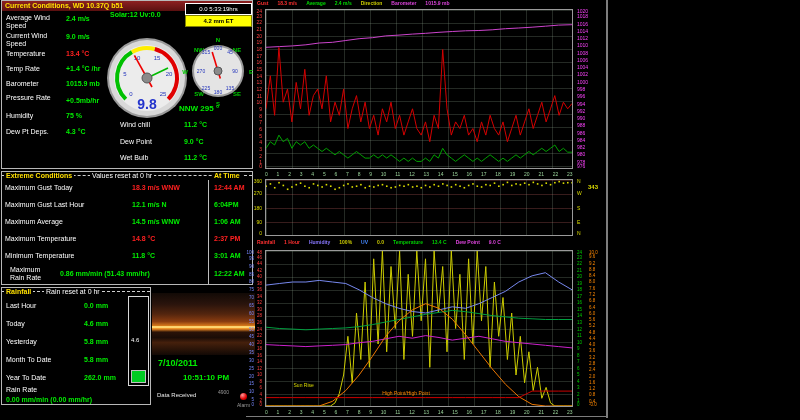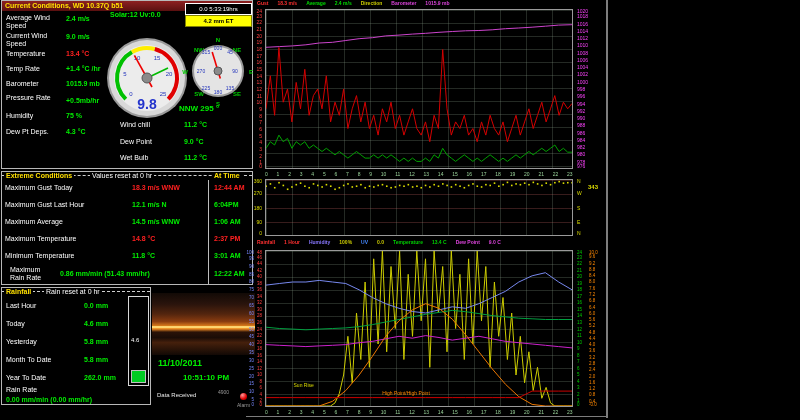--- a/index.html
+++ b/index.html
@@ -182,21 +182,21 @@
   <div class="abs lbl" style="left:4px;top:98px;">Rain Rate</div>
   <div class="abs v-green" style="left:4px;top:108px;">0.00 mm/min (0.00 mm/hr)</div>
 
   <div class="raingauge" style="left:126px;top:8px;width:19px;height:88px;">
     <span class="abs" style="left:2px;top:40px;color:#fff;font-size:6px;">4.6</span>
     <div class="rainfill" style="height:11px;"></div>
   </div>
 </div>
 
 <div class="photo" style="left:152px;top:293px;width:103px;height:62px;"></div>
-<div class="abs" style="left:158px;top:358px;color:#00ee00;font-size:9px;font-weight:bold;">11/10/2011</div>
+<div class="abs" style="left:158px;top:358px;color:#00ee00;font-size:9px;font-weight:bold;">7/10/2011</div>
 <div class="abs" style="left:183px;top:373px;color:#00ee00;font-size:8px;font-weight:bold;">10:51:10 PM</div>
 <div class="abs" style="left:157px;top:392px;color:#e8e8e8;font-size:6px;">Data Received</div>
 <div class="abs tiny" style="left:218px;top:390px;">4900</div>
 <div class="alarmdot" style="left:240px;top:393px;"></div>
 <div class="abs tiny" style="left:237px;top:403px;">Alarm</div>
 
 <div class="legend" style="left:257px;top:0;width:340px;"><span style="color: rgb(255, 48, 48);">Gust</span><span style="color: rgb(255, 48, 48);">18.3 m/s</span><span style="color: rgb(0, 221, 0);">Average</span><span style="color: rgb(0, 221, 0);">2.4 m/s</span><span style="color: rgb(204, 204, 0);">Direction</span><span style="color: rgb(221, 68, 221);">Barometer</span><span style="color: rgb(221, 68, 221);">1015.9 mb</span></div>
 
 <div class="axiscol" style="left:250px;top:9px;width:13px;height:160px;">
     <span style="top: 0px; color: rgb(255, 64, 64);">24</span>

